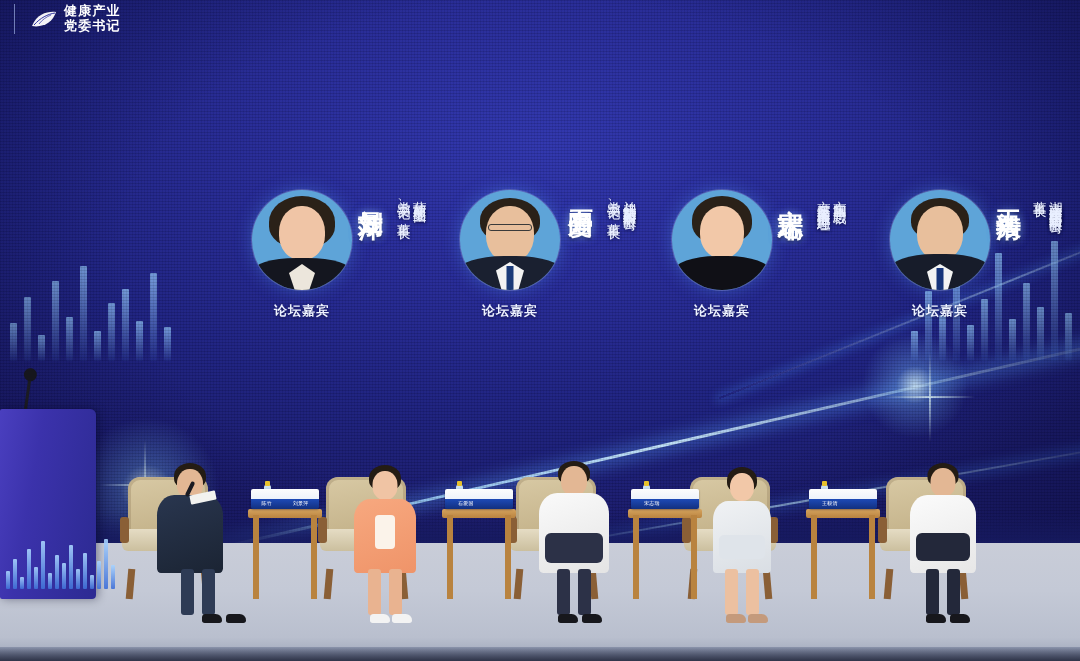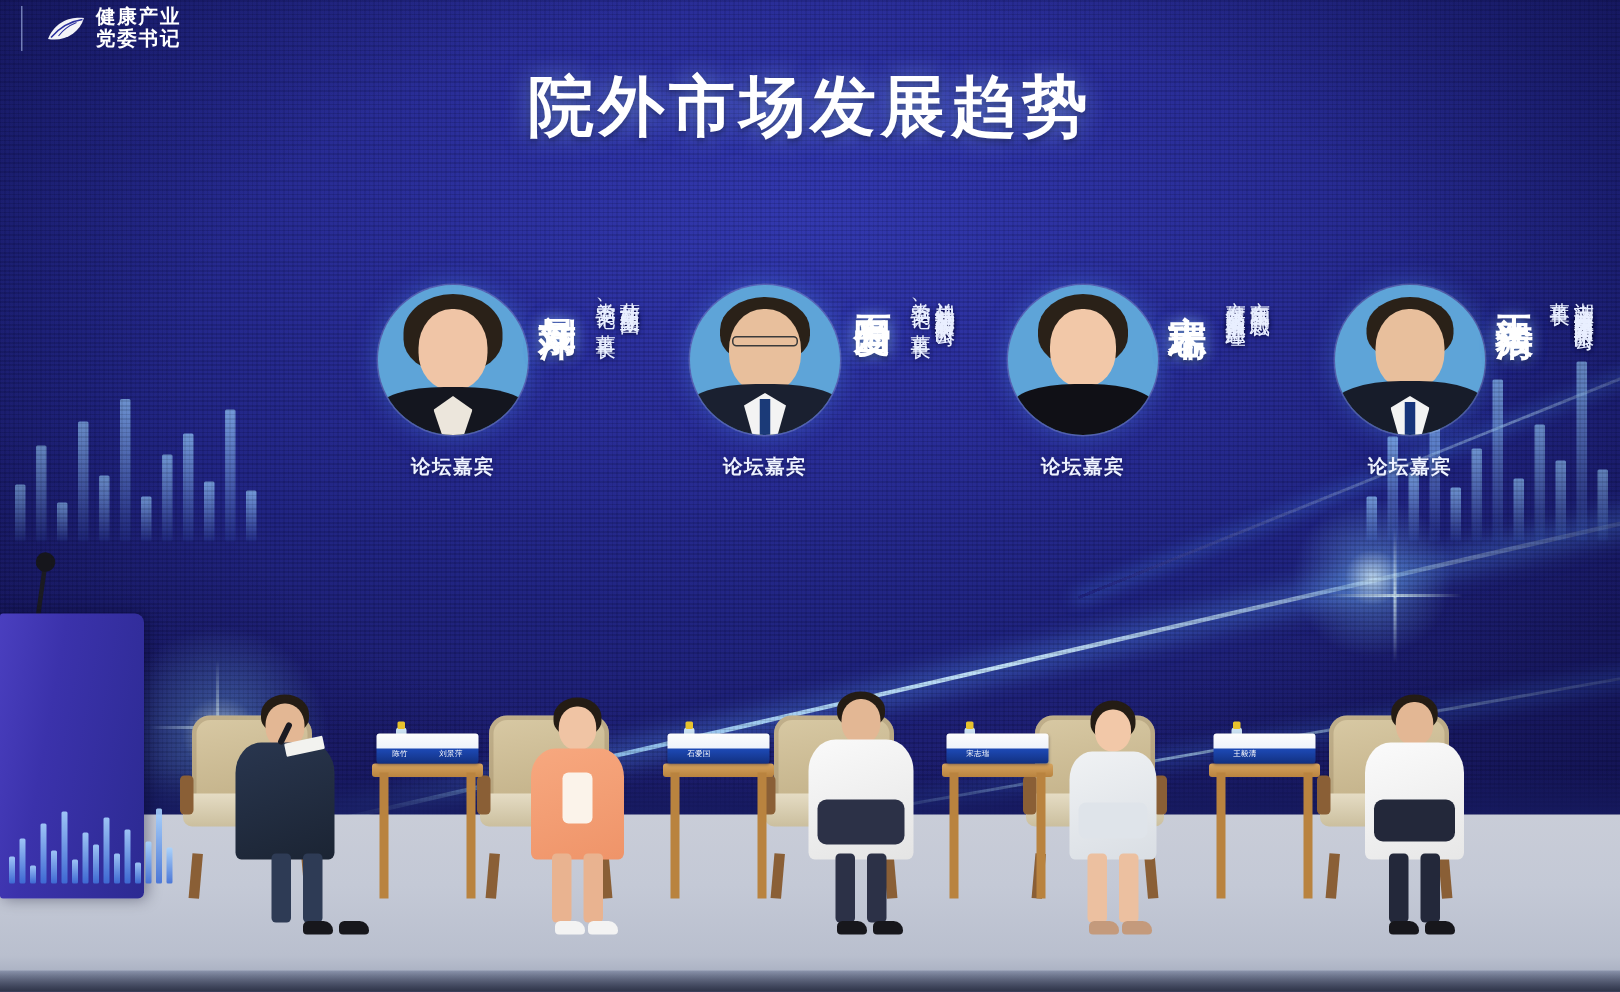--- a/index.html
+++ b/index.html
@@ -279,21 +279,20 @@
         </svg>
       </div>
       <div class="hc-txt">
         <span>健康产业</span>
         <span>党委书记</span>
       </div>
     </div>
   </div>
 
   <div class="title">
-    <div class="l2">院外市场发展趋势</div>
   </div>
 
   <div class="panelists">
 
 
     <div class="pcard" style="left:252px;width:190px">
       <div class="photo" style="left:0">
         <div class="face">
           <div class="hair" style="top:6px;width:66px;height:52px;"></div>
           <div class="head" style="top:16px;width:46px;height:54px;background:#f0c5a6;"></div>

